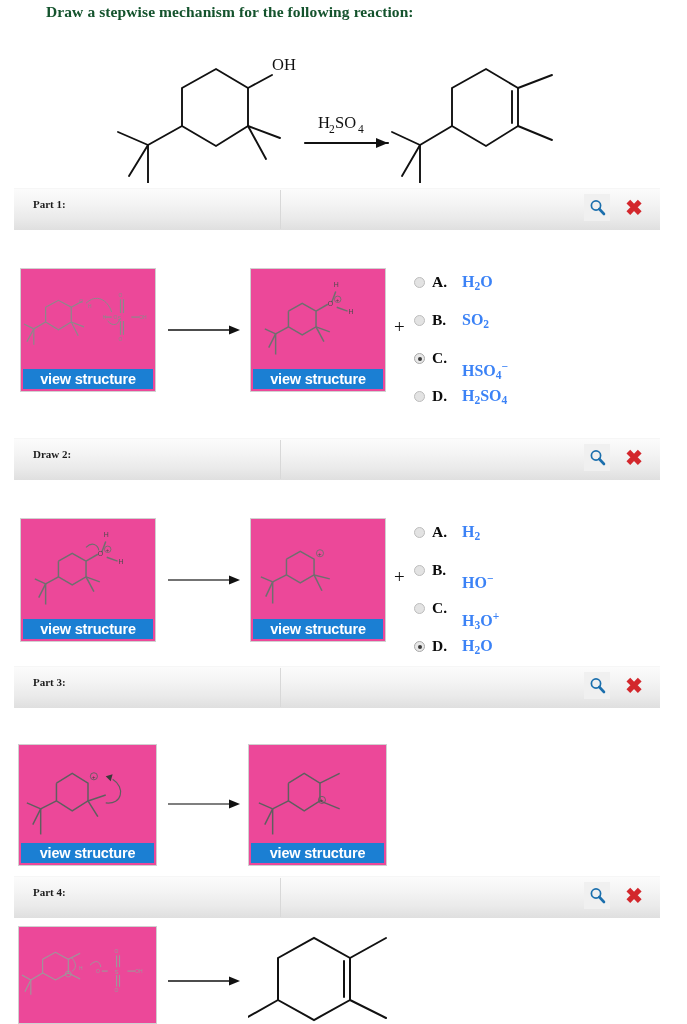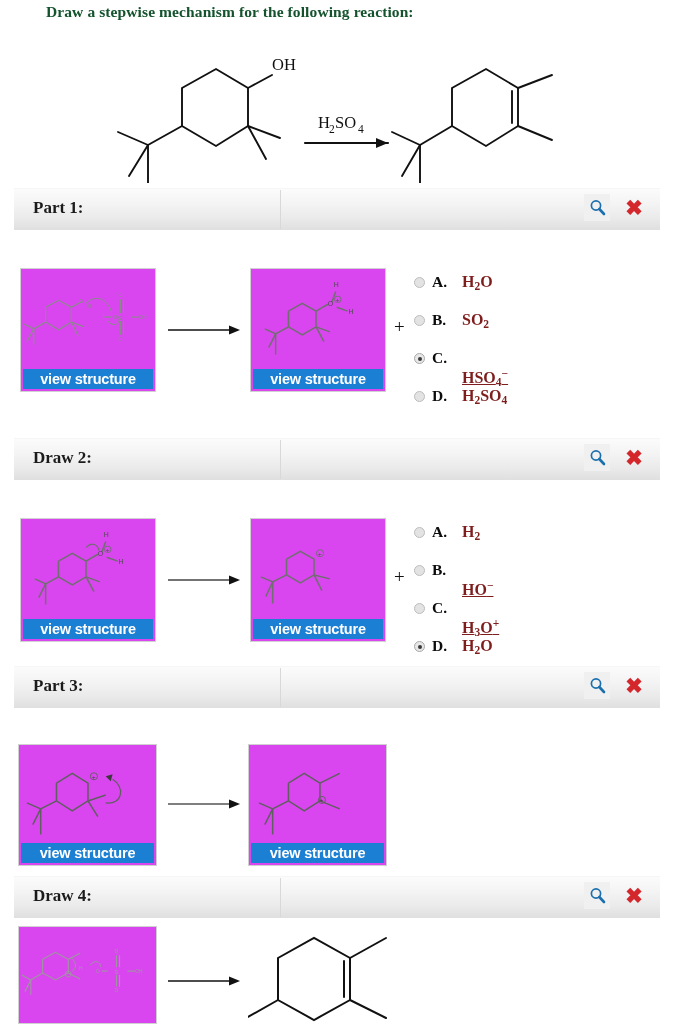--- a/index.html
+++ b/index.html
@@ -62,21 +62,21 @@
     width: 1px;
     height: 39px;
     background: #d8d8d8;
   }
   .part-label {
     position: absolute;
     left: 19px;
     top: 9px;
     font-family: "Liberation Serif", serif;
     font-weight: bold;
-    font-size: 17px;
+    font-size: 11px;
     color: #1b1b1b;
     white-space: nowrap;
   }
   .bar-tools {
     position: absolute;
     right: 14px;
     top: 5px;
     display: flex;
     align-items: center;
     gap: 12px;
@@ -101,21 +101,21 @@
     font-weight: bold;
     font-size: 21px;
     line-height: 1;
     cursor: pointer;
   }
 
   
   .struct-row { position: absolute; left: 0; }
   .struct-box {
     position: absolute;
-    background: #d946ef;
+    background: #ec4899;
     border: 1px solid #d0d0d0;
     box-sizing: border-box;
     overflow: hidden;
   }
   .struct-canvas {
     position: absolute;
     left: 0; top: 0;
     width: 100%;
   }
   .view-structure {
@@ -185,26 +185,26 @@
     margin-left: 7px;
     width: 22px;
     flex: none;
     color: #0c0c0c;
   }
   .opt-formula {
     font-family: "Liberation Serif", serif;
     font-weight: bold;
     font-size: 16px;
     margin-left: 8px;
-    color: #7f1d1d;
+    color: #3b82f6;
     white-space: nowrap;
   }
   .opt-formula sub { font-size: 11.5px; vertical-align: -3px; }
   .opt-formula sup { font-size: 11.5px; vertical-align: 6px; }
-  .opt-formula.lower { margin-top: 18px; text-decoration: underline; }
+  .opt-formula.lower { margin-top: 11px; }
 
   
   .p4-product { position: absolute; }
 </style>
 </head>
 <body>
 
 <div class="page">
 
   <div class="prompt-title">Draw a stepwise mechanism for the following reaction:</div>
@@ -502,21 +502,21 @@
           <circle cx="74" cy="55" r="3.6" stroke-width="0.9"></circle>
         </g>
         <text x="72" y="57.5" font-family="Liberation Sans, sans-serif" font-size="6" fill="#3a3a3a">+</text>
       </svg>
       <div class="view-structure">view structure</div>
     </div>
   </div>
 
   <div class="part-bar" style="top:876px">
     <div class="divider"></div>
-    <div class="part-label">Draw 4:</div>
+    <div class="part-label">Part 4:</div>
     <div class="bar-tools">
       <div class="zoom-btn">
         <svg width="17" height="17" viewBox="0 0 17 17">
           <circle cx="7" cy="6.5" r="4.6" fill="none" stroke="#1b6fad" stroke-width="1.7"></circle>
           <line x1="10.3" y1="10" x2="15" y2="15" stroke="#1b6fad" stroke-width="2.6" stroke-linecap="round"></line>
         </svg>
       </div>
       <div class="close-btn">✖</div>
     </div>
   </div>

